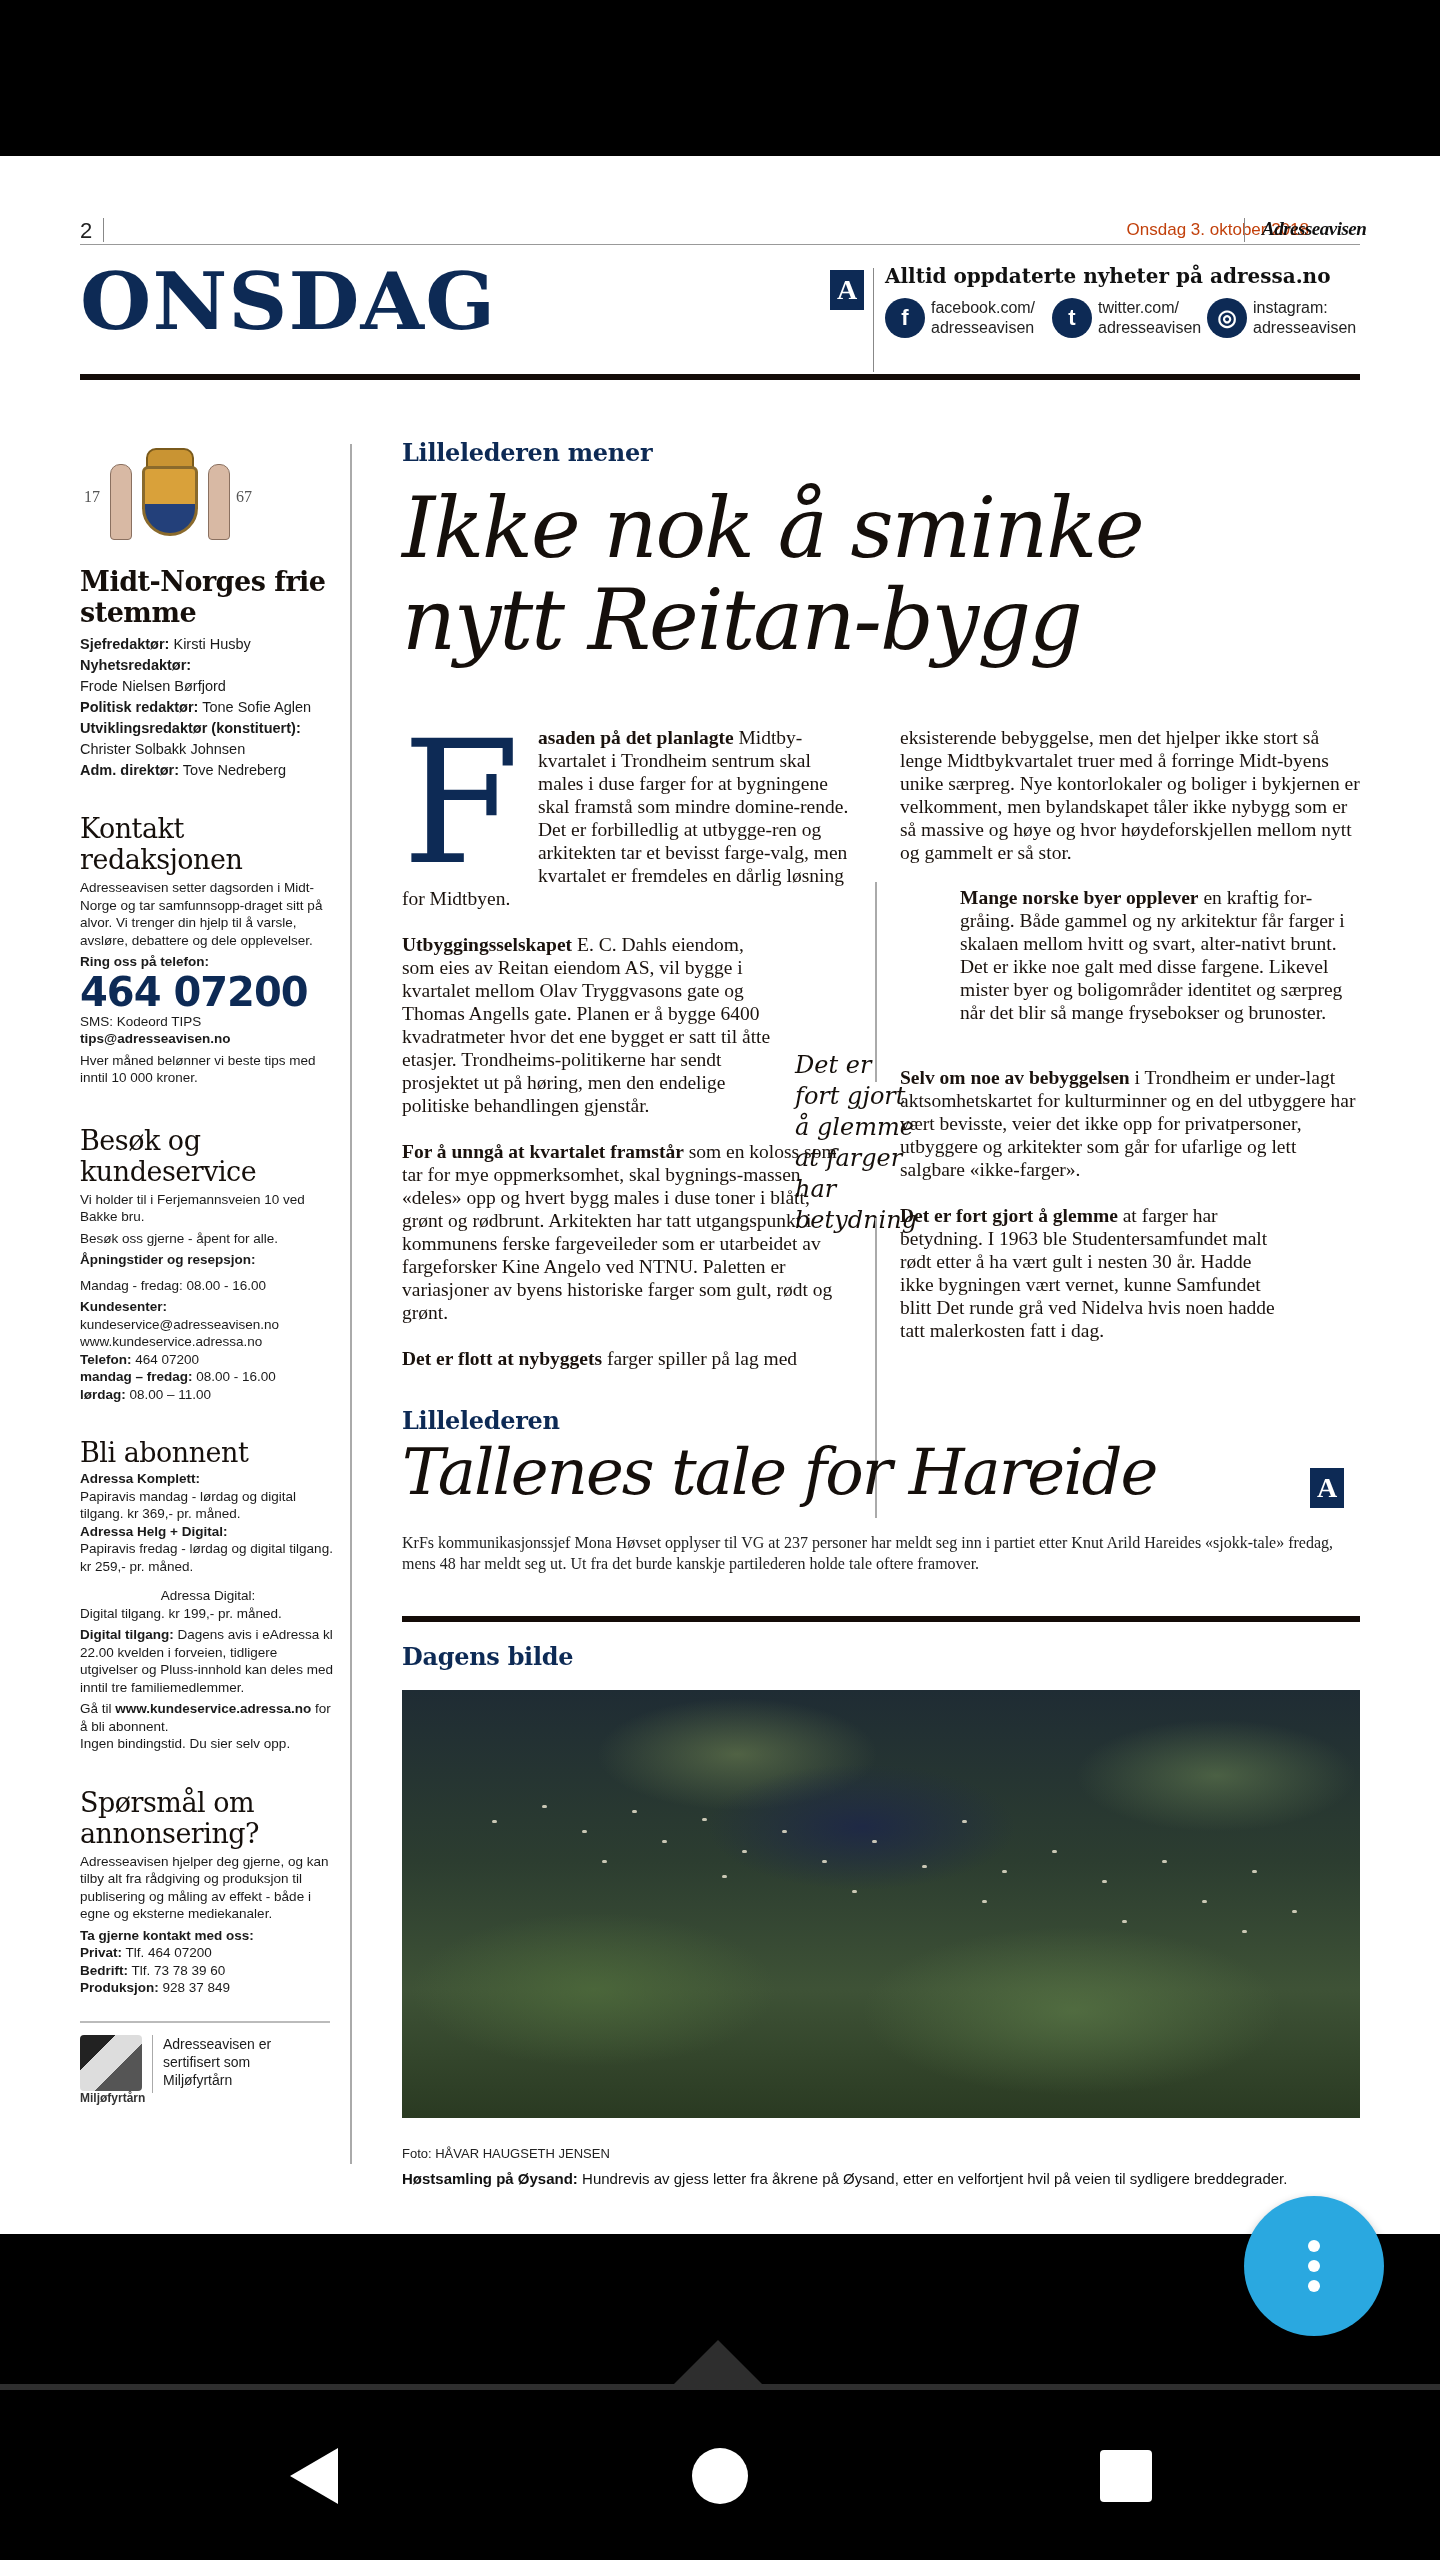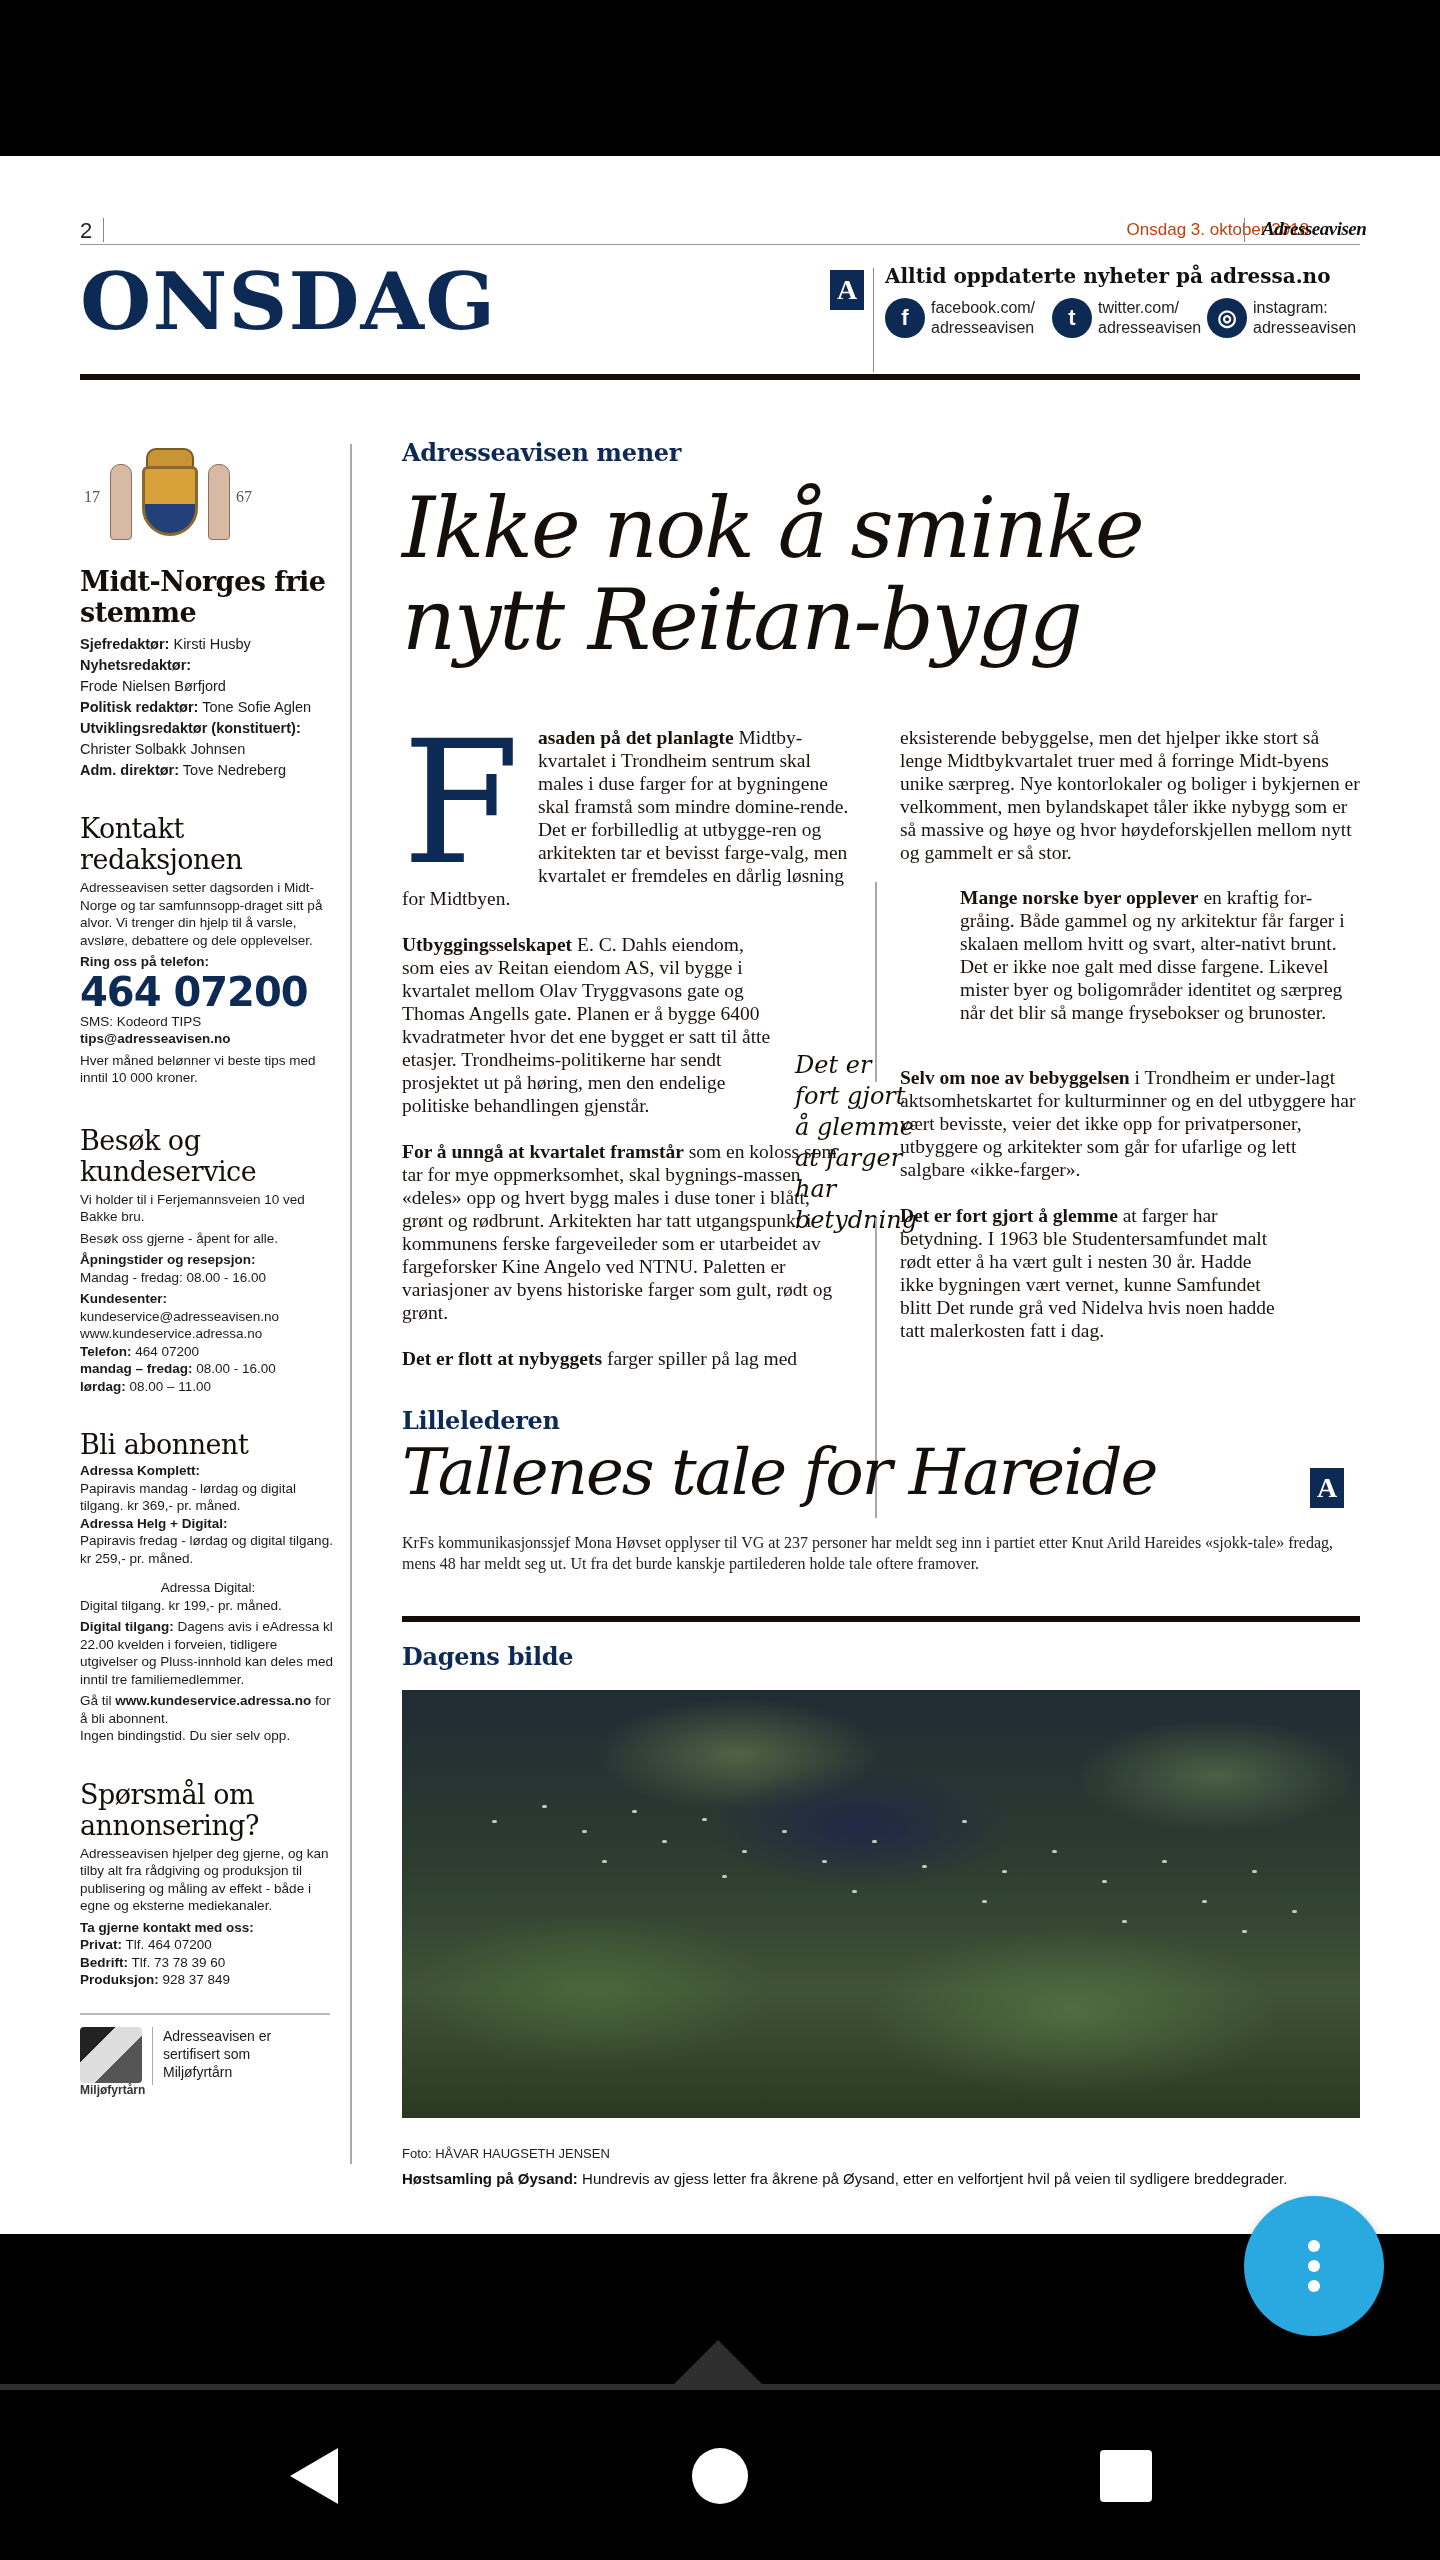--- a/index.html
+++ b/index.html
@@ -158,21 +158,21 @@
     <div class="side-p gap" style="font-weight:bold;">Ring oss på telefon:</div>
     <div class="phone-big">464 07200</div>
     <div class="side-p" style="margin-top:0;">SMS: Kodeord TIPS</div>
     <div class="side-p" style="margin-top:0;font-weight:bold;">tips@adresseavisen.no</div>
     <div class="side-p gap">Hver måned belønner vi beste tips med inntil 10 000 kroner.</div>
 
     <div class="side-h" style="margin-top:38px;">Besøk og kundeservice</div>
     <div class="side-p">Vi holder til i Ferjemannsveien 10 ved Bakke bru.</div>
     <div class="side-p gap">Besøk oss gjerne - åpent for alle.</div>
     <div class="side-p gap" style="font-weight:bold;">Åpningstider og resepsjon:</div>
-    <div class="side-p" style="margin-top:0;">Mandag - fredag: 08.00 - 16.00</div>
+    <div class="side-p" style="margin-top:8px;">Mandag - fredag: 08.00 - 16.00</div>
     <div class="side-p gap" style="font-weight:bold;">Kundesenter:</div>
     <div class="side-p" style="margin-top:0;">kundeservice@adresseavisen.no</div>
     <div class="side-p" style="margin-top:0;">www.kundeservice.adressa.no</div>
     <div class="side-p" style="margin-top:0;"><b>Telefon:</b><span> 464 07200</span></div>
     <div class="side-p" style="margin-top:0;"><b>mandag – fredag:</b><span> 08.00 - 16.00</span></div>
     <div class="side-p" style="margin-top:0;"><b>lørdag:</b><span> 08.00 – 11.00</span></div>
 
     <div class="side-h" style="margin-top:34px;">Bli abonnent</div>
     <div class="side-p" style="margin-top:2px;font-weight:bold;">Adressa Komplett:</div>
     <div class="side-p" style="margin-top:0;">Papiravis mandag - lørdag og digital tilgang. kr 369,- pr. måned.</div>
@@ -194,21 +194,21 @@
     <div class="side-foot-rule"></div>
     <div class="miljo">
       <div class="miljo-logo">
           <span>Miljøfyrtårn</span>
         </div>
       <div class="miljo-bar"></div>
       <div class="miljo-txt" style="width:120px;">Adresseavisen er sertifisert som Miljøfyrtårn</div>
     </div>
   </div>
 
-  <div class="kicker" style="left:402px;top:282px;">Adresseavisen mener</div>
+  <div class="kicker" style="left:402px;top:282px;">Lillelederen mener</div>
   <div class="headline">
     <div>Ikke nok å sminke</div>
     <div>nytt Reitan-bygg</div>
   </div>
 
   <div class="col" style="left:402px;top:570px;width:448px;">
     <p><span class="dropcap">F</span><b>asaden på det planlagte</b><span> Midtby-kvartalet i Trondheim sentrum skal males i duse farger for at bygningene skal framstå som mindre domine-rende. Det er forbilledlig at utbygge-ren og arkitekten tar et bevisst farge-valg, men kvartalet er fremdeles en dårlig løsning for Midtbyen.</span></p>
     <div style="width:370px;">
       <p><b>Utbyggingsselskapet</b><span> E. C. Dahls eiendom, som eies av Reitan eiendom AS, vil bygge i kvartalet mellom Olav Tryggvasons gate og Thomas Angells gate. Planen er å bygge 6400 kvadratmeter hvor det ene bygget er satt til åtte etasjer. Trondheims-politikerne har sendt prosjektet ut på høring, men den endelige politiske behandlingen gjenstår.</span></p>
     </div>

